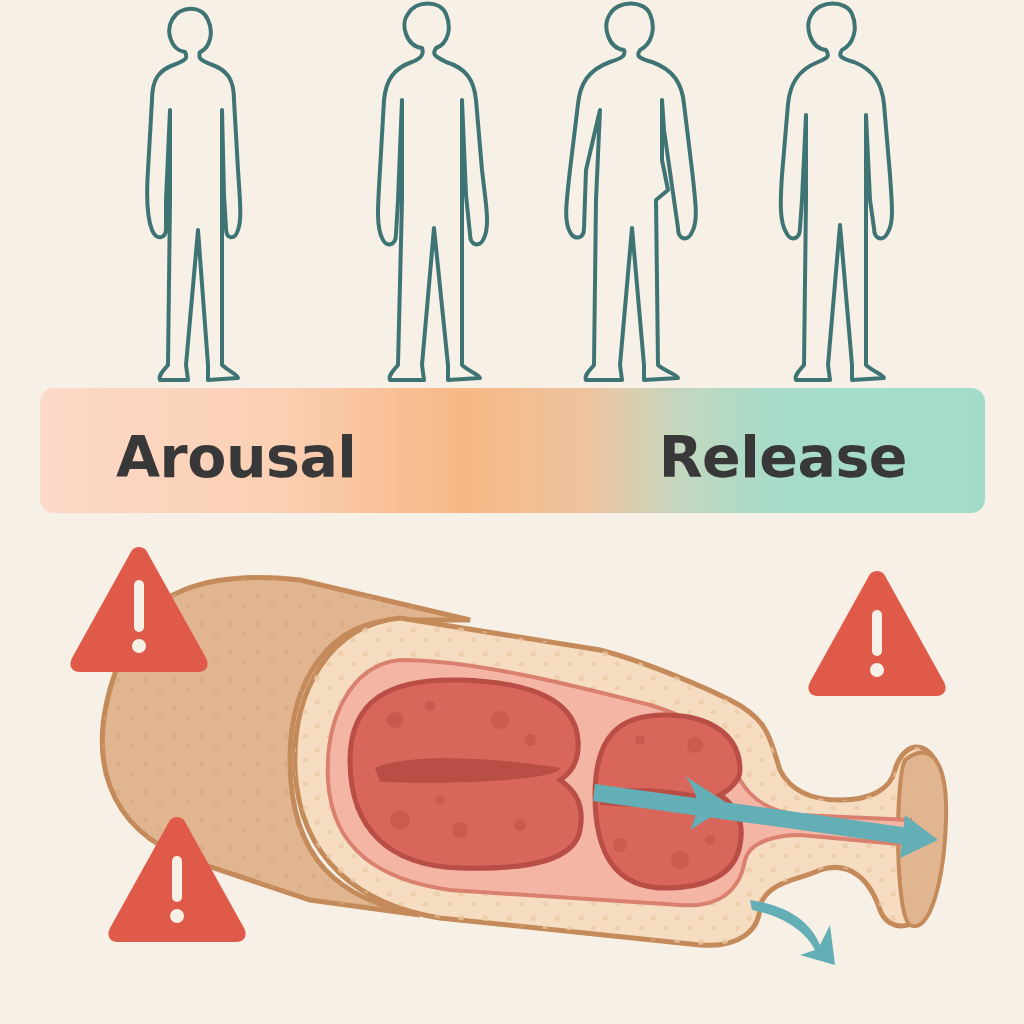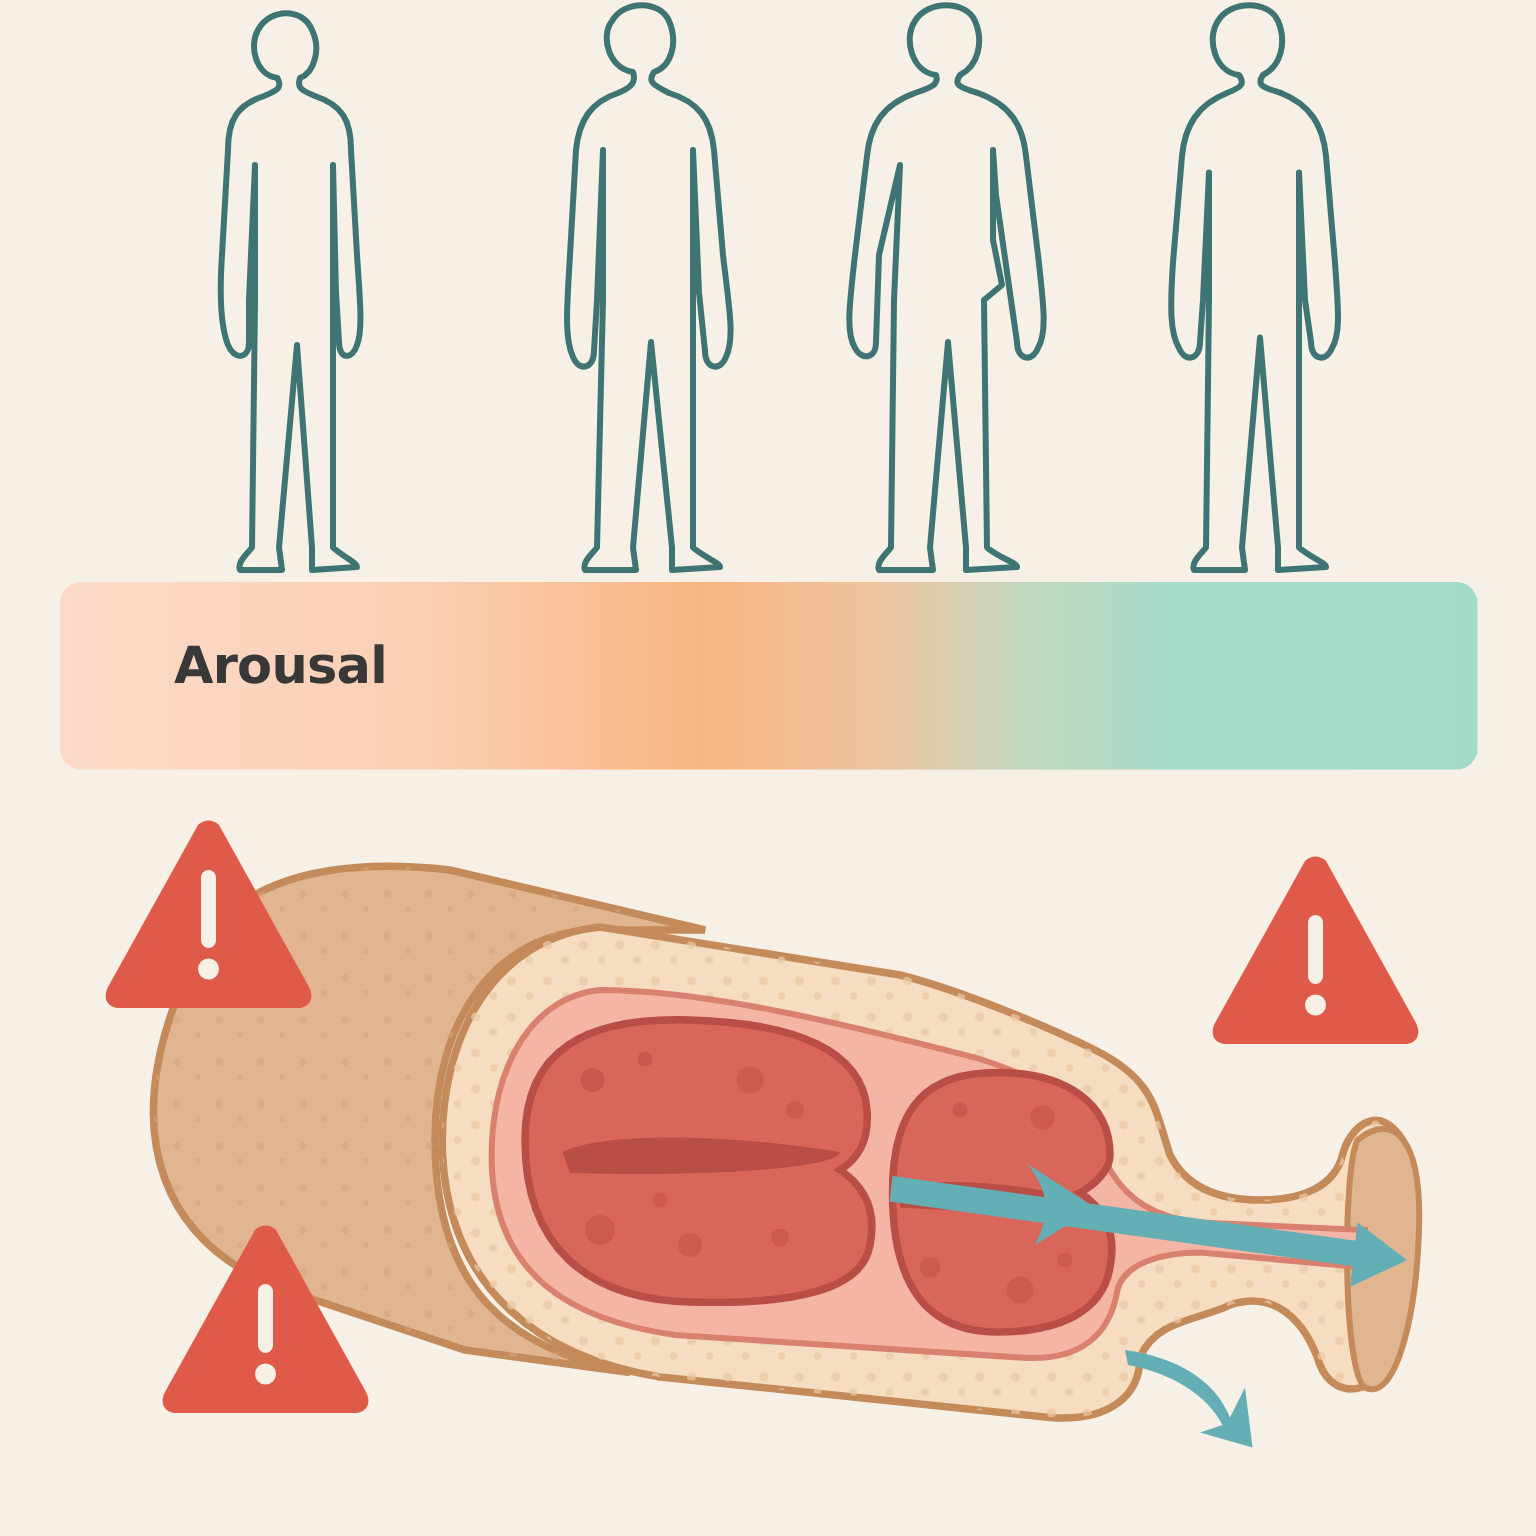--- a/index.html
+++ b/index.html
@@ -12,21 +12,21 @@
   }
   .figures { position: absolute; left: 0; top: 0; width: 1024px; height: 390px; }
   .figure { position: absolute; top: 0; }
   .gradient-bar {
     position: absolute; left: 40px; top: 388px; width: 945px; height: 125px;
     border-radius: 14px;
     background: linear-gradient(90deg, #fcd9c8 0%, #fbd0b4 25%, #f7b784 45%, #eec4a0 58%, #c3d7c0 68%, #a6dcc9 78%, #a3dbcb 100%);
   }
   .bar-label {
     position: absolute; top: 36px;
-    font-size: 34px; font-weight: bold; color: #383838;
+    font-size: 57px; font-weight: bold; color: #383838;
     letter-spacing: -0.5px;
     font-family: "DejaVu Sans", sans-serif;
   }
   .bar-label.left { left: 76px; }
   .bar-label.right { right: 78px; }
   .diagram { position: absolute; left: 0; top: 530px; width: 1024px; height: 494px; }
 </style>
 </head>
 <body>
 
@@ -44,20 +44,21 @@
     <path fill="none" stroke="#3f7474" stroke-width="4" stroke-linejoin="round" stroke-linecap="round" d="M68,50 C52,48 46,26 54,14 C62,0 88,0 94,14 C100,28 96,44 84,50 C80,56 82,58 96,62 C118,70 126,84 128,104 L136,170 C140,205 142,222 136,232 C132,242 122,240 122,228 L118,200 L108,130 L106,100 L106,160 L112,190 L100,200 L102,365 C110,372 122,375 122,378 L88,380 L88,365 L76,228 L64,365 L66,380 L30,380 C28,375 34,370 38,365 L40,200 L44,110 L30,170 L28,228 C28,240 18,240 14,232 C8,222 10,205 14,170 L22,104 C24,84 32,70 54,62 C66,58 70,56 68,50 Z"></path>
   </svg>
 
   <svg class="figure" style="left:766px" width="130" height="390" viewBox="0 0 130 390">
     <path fill="none" stroke="#3f7474" stroke-width="4" stroke-linejoin="round" stroke-linecap="round" d="M60,50 C44,48 38,26 46,14 C54,0 80,0 86,14 C92,28 88,44 76,50 C72,56 74,58 88,62 C108,70 116,84 118,104 L124,175 C126,205 128,222 122,232 C118,242 108,240 108,228 L104,200 L100,115 L100,200 L100,365 C108,372 118,375 118,378 L86,380 L86,365 L74,225 L62,365 L64,380 L30,380 C28,375 34,370 38,365 L40,200 L40,115 L36,200 L34,228 C34,240 24,242 20,232 C14,222 14,205 16,175 L22,104 C24,84 32,70 52,62 C62,58 64,56 60,50 Z"></path>
   </svg>
 </div>
 
 <div class="gradient-bar">
   <span class="bar-label left">Arousal</span>
+  <span class="bar-label right">Release</span>
 </div>
 
 <svg class="diagram" width="1024" height="494" viewBox="0 530 1024 494">
   <defs>
     <pattern id="dots1" width="28" height="28" patternUnits="userSpaceOnUse">
       <circle cx="6" cy="8" r="2.5" fill="#d3a67e" opacity="0.6"></circle>
       <circle cx="20" cy="18" r="2" fill="#d3a67e" opacity="0.5"></circle>
     </pattern>
     <pattern id="dots2" width="24" height="24" patternUnits="userSpaceOnUse">
       <circle cx="5" cy="6" r="3" fill="#ecc9a6" opacity="0.7"></circle>

